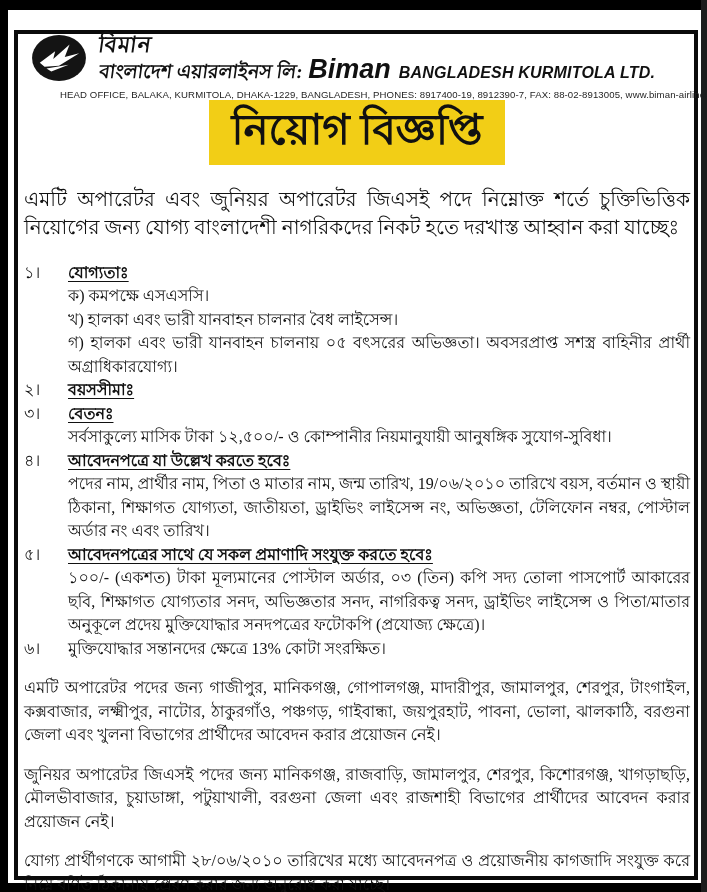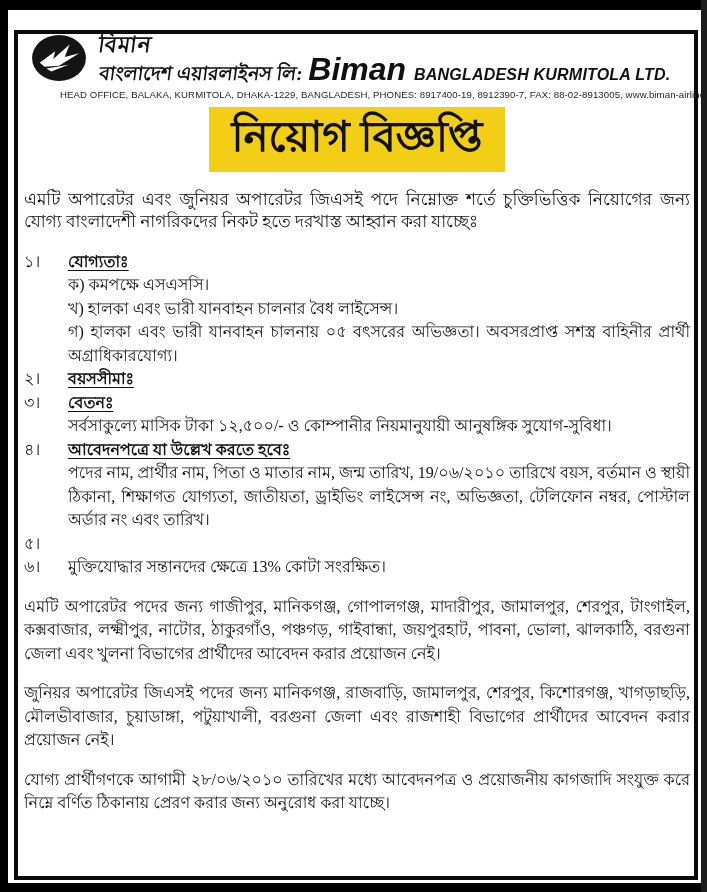--- a/index.html
+++ b/index.html
@@ -22,36 +22,36 @@
   
   .logo-row{display:flex;align-items:flex-start;gap:9px;margin-left:6px;height:52px;}
   .logo-svg{width:58px;height:50px;flex:none;}
   .brand{padding-top:1px;white-space:nowrap;}
   .brand-bn1{
     font-weight:700;font-size:22px;line-height:22px;letter-spacing:1px;
     transform:skewX(-8deg);transform-origin:left bottom;
   }
   .brand-line2{display:flex;align-items:baseline;gap:8px;margin-top:1px;}
   .brand-bn2{font-weight:700;font-size:19px;transform:skewX(-8deg);transform-origin:left bottom;}
-  .brand-biman{font-family:"Liberation Sans",sans-serif;font-style:italic;font-weight:700;font-size:32px;line-height:24px;text-align:right;}
+  .brand-biman{font-family:"Liberation Sans",sans-serif;font-style:italic;font-weight:700;font-size:27px;line-height:24px;text-align:right;}
   .brand-en{font-family:"Liberation Sans",sans-serif;font-style:italic;font-weight:700;font-size:16px;letter-spacing:0.2px;}
   .address{
     font-family:"Liberation Sans",sans-serif;font-size:9.6px;color:#1e1e1e;
     margin-top:4px;margin-left:36px;white-space:nowrap;letter-spacing:0.1px;
   }
 
   
-  .title-wrap{text-align:center;margin-top:7px;}
+  .title-wrap{text-align:center;margin-top:0;}
   .title{
     display:inline-block;font-weight:700;font-size:42px;line-height:1.35;
     padding:2px 22px 6px 22px;background:var(--hl,#F2CE16);
   }
 
   
-  .intro{font-size:17px;line-height:22px;text-align:justify;}
+  .intro{font-size:20px;line-height:28px;text-align:justify;}
   .sec{display:flex;}
   .sec-num{width:44px;flex:none;font-size:16px;line-height:23.5px;}
   .sec-body{flex:1;font-size:16px;line-height:23.5px;text-align:justify;}
   .sec-head{text-decoration:underline;text-underline-offset:3px;font-weight:700;display:inline-block;}
   .para{font-size:16px;line-height:23.5px;text-align:justify;}
 </style>
 </head>
 <body>
 
 <div class="page">
@@ -115,20 +115,22 @@
       <div class="sec-num">৪।</div>
       <div class="sec-body">
         <div><span class="sec-head">আবেদনপত্রে যা উল্লেখ করতে হবেঃ</span></div>
         <div>পদের নাম, প্রার্থীর নাম, পিতা ও মাতার নাম, জন্ম তারিখ, 19/০৬/২০১০ তারিখে বয়স, বর্তমান ও স্থায়ী ঠিকানা, শিক্ষাগত যোগ্যতা, জাতীয়তা, ড্রাইভিং লাইসেন্স নং, অভিজ্ঞতা, টেলিফোন নম্বর, পোস্টাল অর্ডার নং এবং তারিখ।</div>
       </div>
     </div>
 
     <div class="sec">
       <div class="sec-num">৫।</div>
       <div class="sec-body">
+        <div><span class="sec-head">আবেদনপত্রের সাথে যে সকল প্রমাণাদি সংযুক্ত করতে হবেঃ</span></div>
+        <div>১০০/- (একশত) টাকা মূল্যমানের পোস্টাল অর্ডার, ০৩ (তিন) কপি সদ্য তোলা পাসপোর্ট আকারের ছবি, শিক্ষাগত যোগ্যতার সনদ, অভিজ্ঞতার সনদ, নাগরিকত্ব সনদ, ড্রাইভিং লাইসেন্স ও পিতা/মাতার অনুকূলে প্রদেয় মুক্তিযোদ্ধার সনদপত্রের ফটোকপি (প্রযোজ্য ক্ষেত্রে)।</div>
       </div>
     </div>
 
     <div class="sec">
       <div class="sec-num">৬।</div>
       <div class="sec-body">
         <div>মুক্তিযোদ্ধার সন্তানদের ক্ষেত্রে 13% কোটা সংরক্ষিত।</div>
       </div>
     </div>
 

